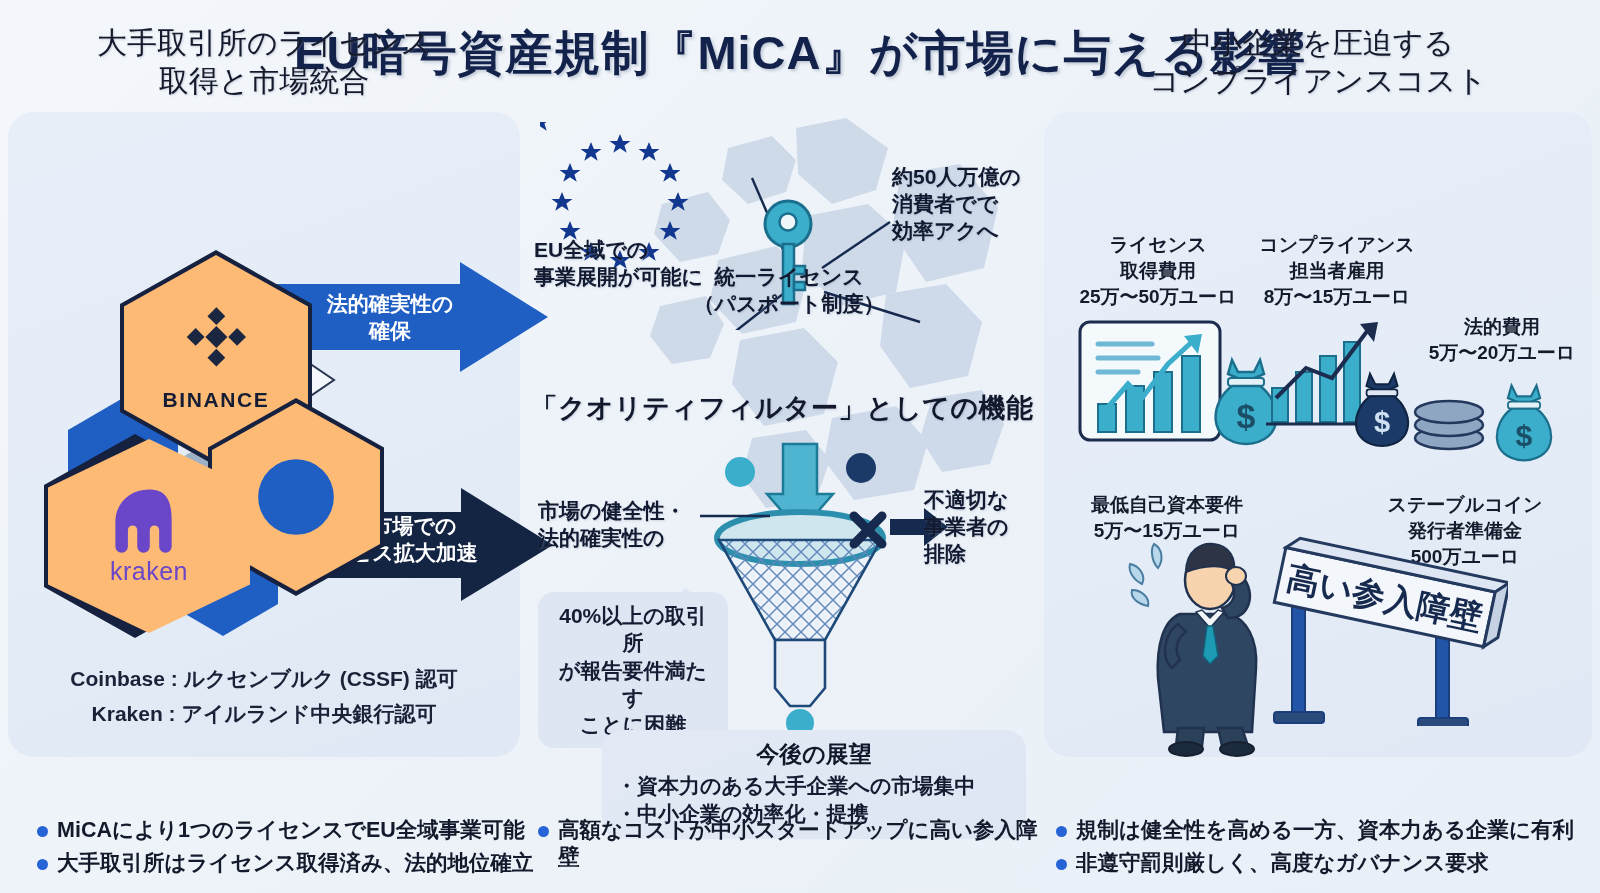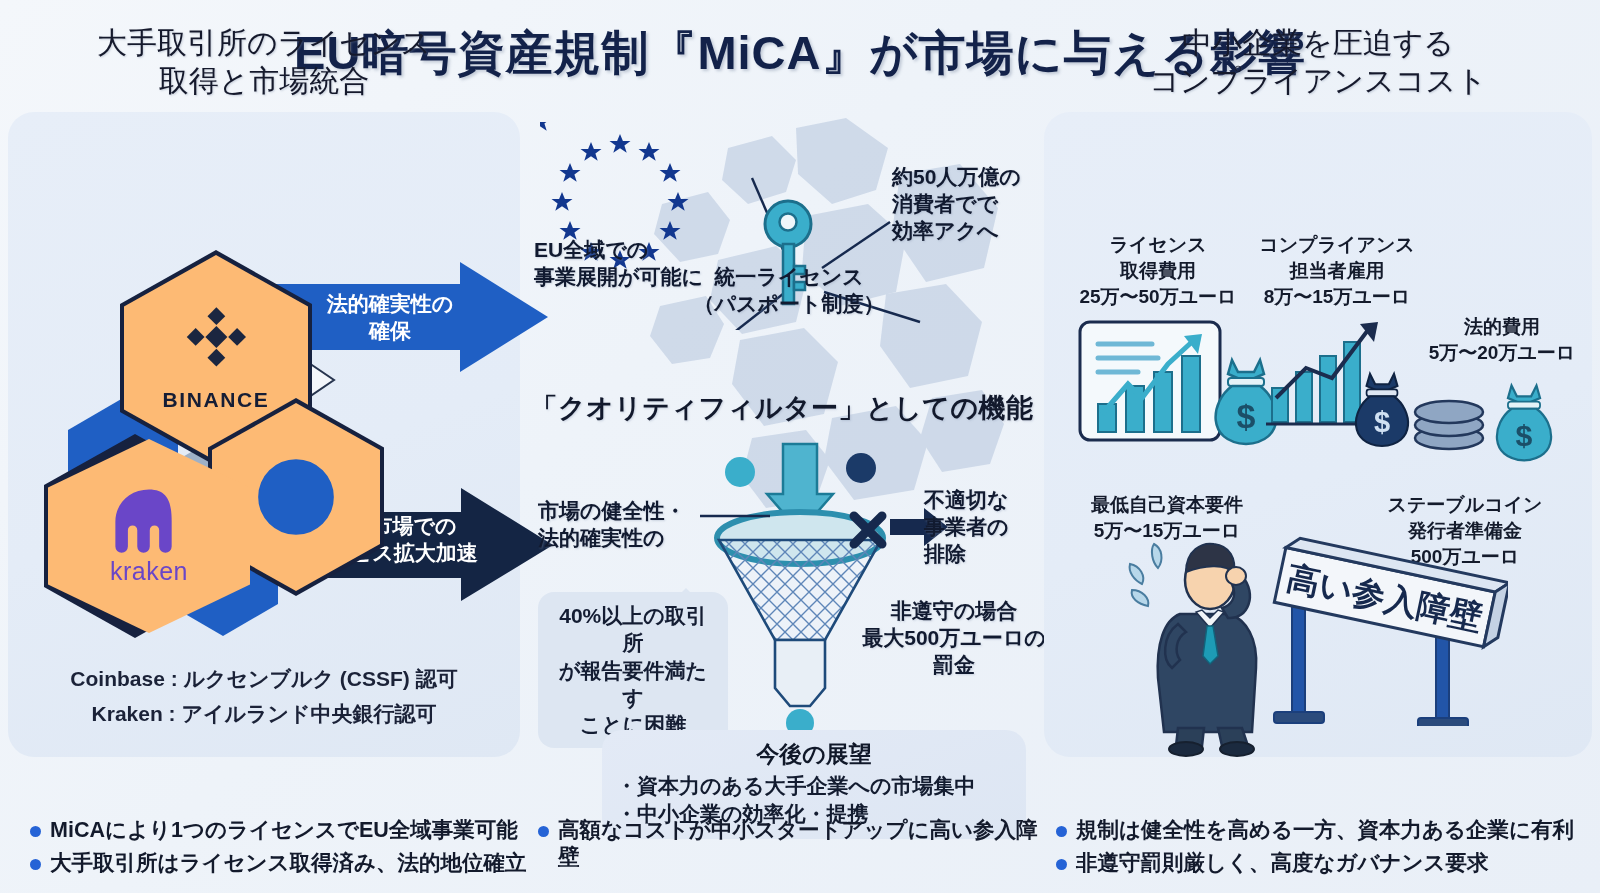--- a/index.html
+++ b/index.html
@@ -305,25 +305,20 @@
     <span>事業者の</span><br>
     <span>排除</span>
   </div>
 
   <div class="bubble" style="left:538px; top:592px; width:190px;">
     <span>40%以上の取引所</span><br>
     <span>が報告要件満たす</span><br>
     <span>ことに困難</span>
   </div>
 
-  <div class="mid-txt" style="left:856px; top:598px; width:196px; font-size:21px; text-align:center;">
-    <span>非遵守の場合</span><br>
-    <span>最大500万ユーロの</span><br>
-    <span>罰金</span>
-  </div>
 
   <div class="outlook">
     <div class="outlook-title">今後の展望</div>
     <div class="outlook-item">・資本力のある大手企業への市場集中</div>
     <div class="outlook-item">・中小企業の効率化・提携</div>
   </div>
 
   <div class="panel" id="panel-right"></div>
 
   <div class="panel-heading" style="left:1044px; width:548px;">
@@ -451,21 +446,21 @@
     <rect x="150" y="182" width="50" height="11" rx="3" fill="#2b4b7c" stroke="#1b3f7c" stroke-width="2"></rect>
 
     <g transform="rotate(12 120 70)">
       <rect x="8" y="34" width="214" height="56" fill="#f3f6fa" stroke="#23395e" stroke-width="3"></rect>
       <polygon points="8,34 20,22 234,22 222,34" fill="#dde6f2" stroke="#23395e" stroke-width="3"></polygon>
       <polygon points="222,34 234,22 234,78 222,90" fill="#c4d2e4" stroke="#23395e" stroke-width="3"></polygon>
       <text x="115" y="74" font-size="33" font-weight="700" text-anchor="middle" fill="#16294e" font-family="Liberation Sans, sans-serif">高い参入障壁</text>
     </g>
   </svg>
 
-  <div class="bottom-col" style="left:30px; width:500px;margin-top:12px;">
+  <div class="bottom-col" style="left:37px; width:500px;margin-top:12px;">
     <div class="blt">
       <div class="blt-dot"></div>
       <div class="blt-txt">MiCAにより1つのライセンスでEU全域事業可能</div>
     </div>
     <div class="blt">
       <div class="blt-dot"></div>
       <div class="blt-txt">大手取引所はライセンス取得済み、法的地位確立</div>
     </div>
   </div>
 

